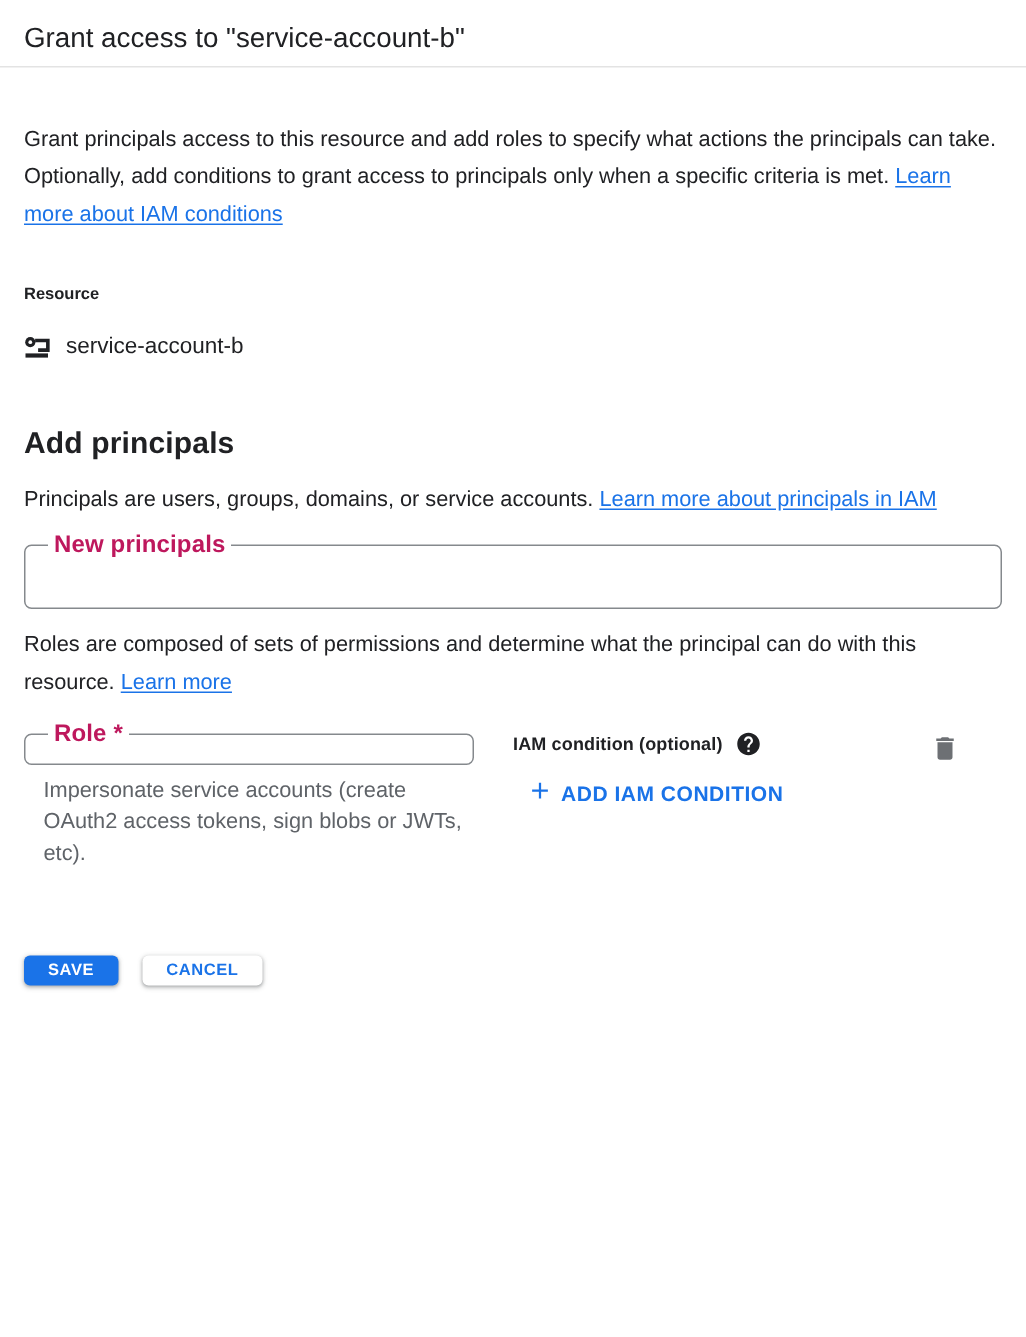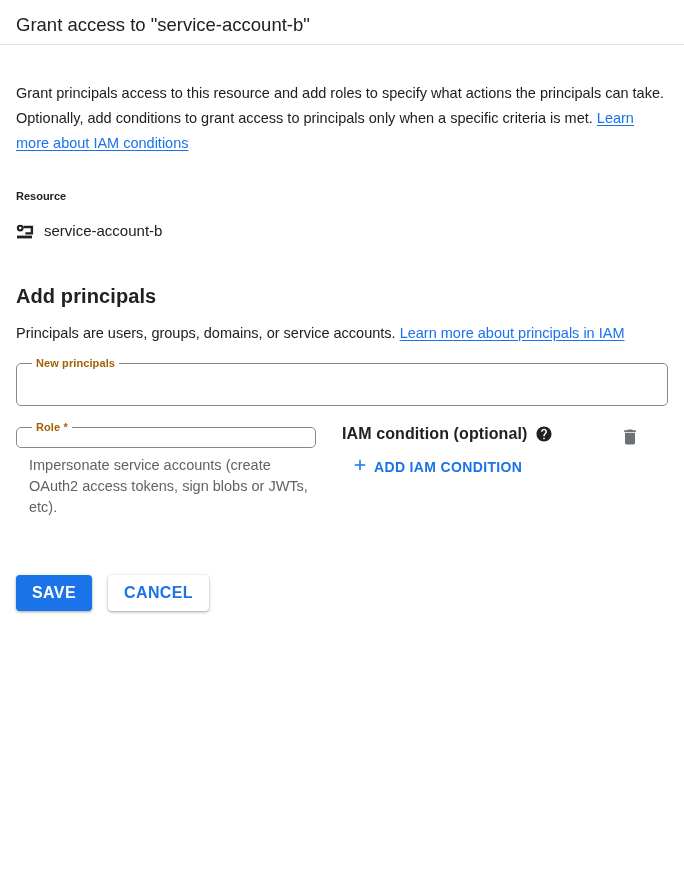--- a/index.html
+++ b/index.html
@@ -56,25 +56,25 @@
   .section-desc { margin: 12px 0 0; max-width: 652px; }
   .section-desc.narrow { max-width: 644px; }
 
   fieldset {
     border: 1px solid #85898d;
     border-radius: 5px;
     margin: 0;
     min-inline-size: auto;
   }
   legend {
-    font-size: 11px;
+    font-size: 16px;
     line-height: 15px;
     font-weight: 700;
     letter-spacing: 0.1px;
-    color: #a16207;
+    color: #be185d;
     padding: 0 4px;
     margin-left: 2px;
     white-space: nowrap;
   }
 
   .principals-field {
     margin-top: 10px;
     padding: 7px 14px 27px 13px;
     cursor: text;
   }
@@ -125,21 +125,21 @@
     line-height: 21px;
     color: #5f6368;
   }
 
   .condition-col { margin-left: 26px; flex: none; }
   .condition-label-row {
     display: flex;
     align-items: center;
     gap: 8px;
     padding-top: 5px;
-    font-size: 16px;
+    font-size: 12px;
     line-height: 18px;
     font-weight: 700;
     letter-spacing: 0.1px;
   }
   .blue-action {
     display: inline-flex;
     align-items: center;
     gap: 5px;
     border: none;
     background: none;
@@ -159,28 +159,28 @@
     border: none;
     background: none;
     padding: 0;
     cursor: pointer;
     display: flex;
   }
   .add-role { margin: 39px 0 0 13px; }
 
   .actions { display: flex; align-items: center; gap: 16px; margin-top: 57px; }
   .btn {
-    height: 36px;
+    height: 20px;
     display: inline-flex;
     align-items: center;
     padding: 0 16px;
     border-radius: 4px;
     border: none;
     font-family: inherit;
-    font-size: 16px;
+    font-size: 11px;
     font-weight: 700;
     letter-spacing: 0.4px;
     cursor: pointer;
   }
   .btn-save {
     background: #1a73e8;
     color: #ffffff;
     box-shadow: 0 1px 2px 0 rgba(60,64,67,.30), 0 1px 3px 1px rgba(60,64,67,.15);
   }
   .btn-cancel {
@@ -215,20 +215,22 @@
   </div>
 
   <h2 class="section-heading">Add principals</h2>
   <p class="section-desc"><span>Principals are users, groups, domains, or service accounts.</span>
     <a>Learn more about principals in IAM</a></p>
 
   <fieldset class="principals-field">
     <legend>New principals</legend>
   </fieldset>
 
+  <p class="section-desc narrow"><span>Roles are composed of sets of permissions and determine what the principal can do with this resource.</span>
+    <a>Learn more</a></p>
 
   <div class="assign-row">
 
     <div class="role-col">
       <fieldset class="role-field">
         <legend>Role *</legend>
       </fieldset>
       <div class="role-helper">Impersonate service accounts (create OAuth2 access tokens, sign blobs or JWTs, etc).</div>
     </div>
 

